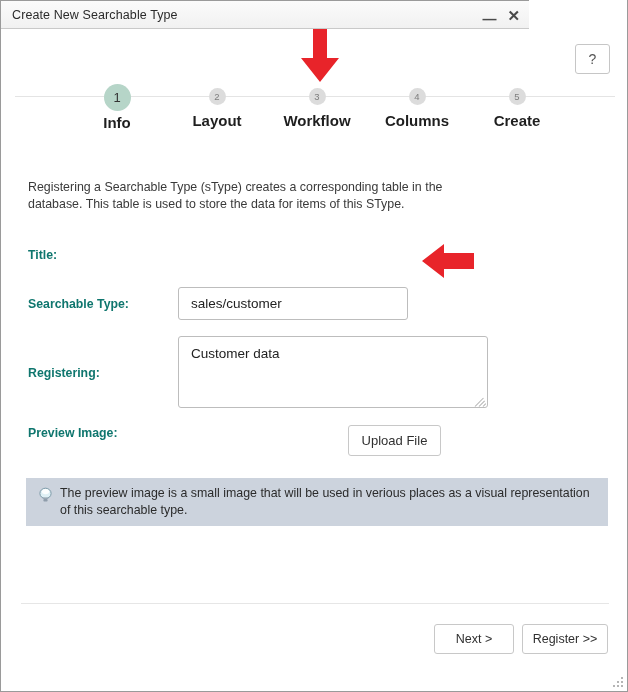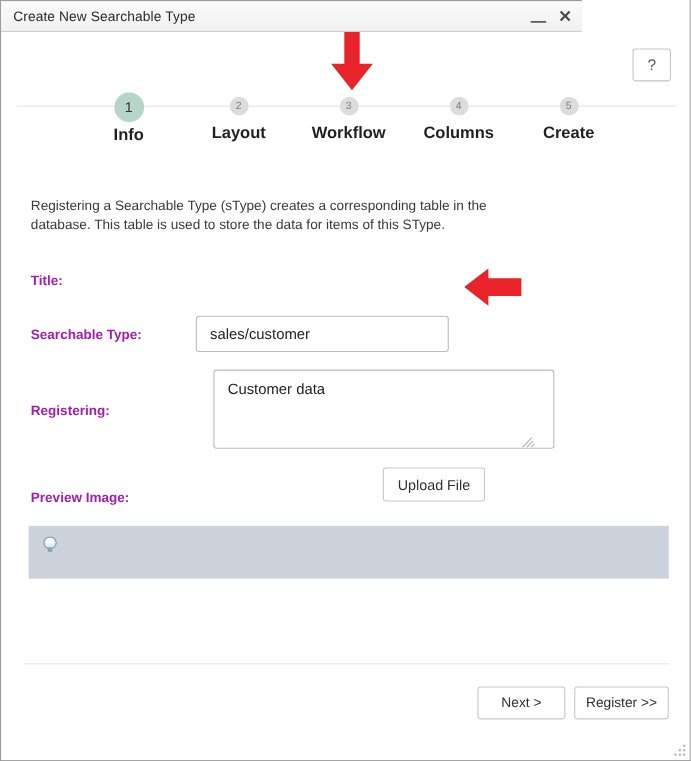--- a/index.html
+++ b/index.html
@@ -126,42 +126,42 @@
     font-size: 12.4px;
     color: #3a3a3a;
     line-height: 16.5px;
   }
 
   .form-label {
     position: absolute;
     left: 27px;
     font-size: 12.3px;
     font-weight: bold;
-    color: #a21caf;
+    color: #0f766e;
     white-space: nowrap;
   }
 
   .text-input {
     position: absolute;
     left: 177px;
     width: 230px; height: 33px;
     border: 1px solid #bdbdbd;
     border-radius: 3px;
     background: #ffffff;
     font-family: "Liberation Sans", sans-serif;
     font-size: 13.5px;
     color: #222222;
     padding: 0 0 0 12px;
     outline: none;
   }
   .text-input::placeholder { color: #a8a8a8; }
 
   #description-input {
     position: absolute;
-    left: 193px; top: 336px;
+    left: 177px; top: 336px;
     width: 310px; height: 72px;
     border: 1px solid #bdbdbd;
     border-radius: 3px;
     background: #ffffff;
     font-family: "Liberation Sans", sans-serif;
     font-size: 13.5px;
     color: #222222;
     padding: 9px 0 0 12px;
     outline: none;
     resize: none;
@@ -316,32 +316,33 @@
   <input class="text-input" style="top: 287px;" type="text" id="searchable-type-input" value="sales/customer">
 
   <div class="form-label" style="top:366px;">Registering:</div>
   <textarea id="description-input" style="">Customer data</textarea>
   <div id="description-resize-handle">
     <i style="left:1px; top:12px; width:12px;"></i>
     <i style="left:5px; top:12px; width:8px;"></i>
     <i style="left:9px; top:12px; width:4px;"></i>
   </div>
 
-  <div class="form-label" style="top:445px;">Preview Image:</div>
+  <div class="form-label" style="top:426px;">Preview Image:</div>
   <button id="upload-file-button">Upload File</button>
 
   <div id="tip-banner">
     <span id="tip-icon">
       <svg width="15" height="16" viewBox="0 0 15 16" xmlns="http://www.w3.org/2000/svg">
         <ellipse cx="7.5" cy="6.4" rx="5.6" ry="5.2" fill="#dff0f5" stroke="#7d9aa8" stroke-width="1"></ellipse>
         <ellipse cx="7.5" cy="4.6" rx="3.6" ry="2.6" fill="#ffffff" opacity="0.9"></ellipse>
         <rect x="4.9" y="10.4" width="5.2" height="1.5" fill="#9aa8b4"></rect>
         <rect x="5.4" y="12.1" width="4.2" height="2.4" rx="0.8" fill="#8f9dab"></rect>
       </svg>
     </span>
+    <span id="tip-text">The preview image is a small image that will be used in verious places as a visual representation of this searchable type.</span>
   </div>
 
   <div id="footer-divider"></div>
   <button class="footer-button" id="next-button">Next &gt;</button>
   <button class="footer-button" id="register-button">Register &gt;&gt;</button>
 
   <div id="resize-grip">
     <span style="left:8px; top:0px;"></span>
     <span style="left:4px; top:4px;"></span>
       <span style="left:8px; top:4px;"></span>

